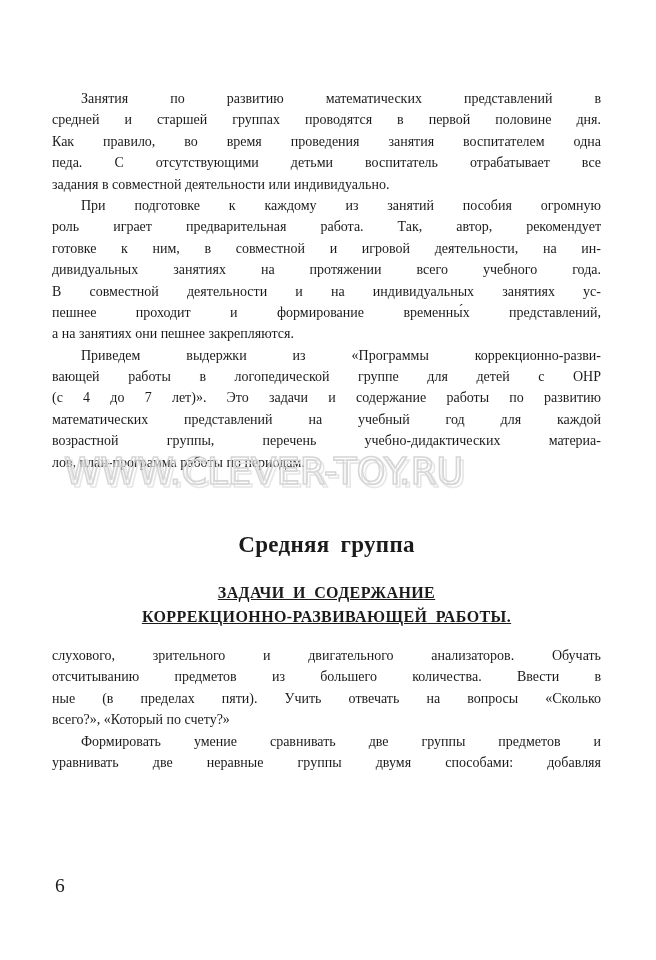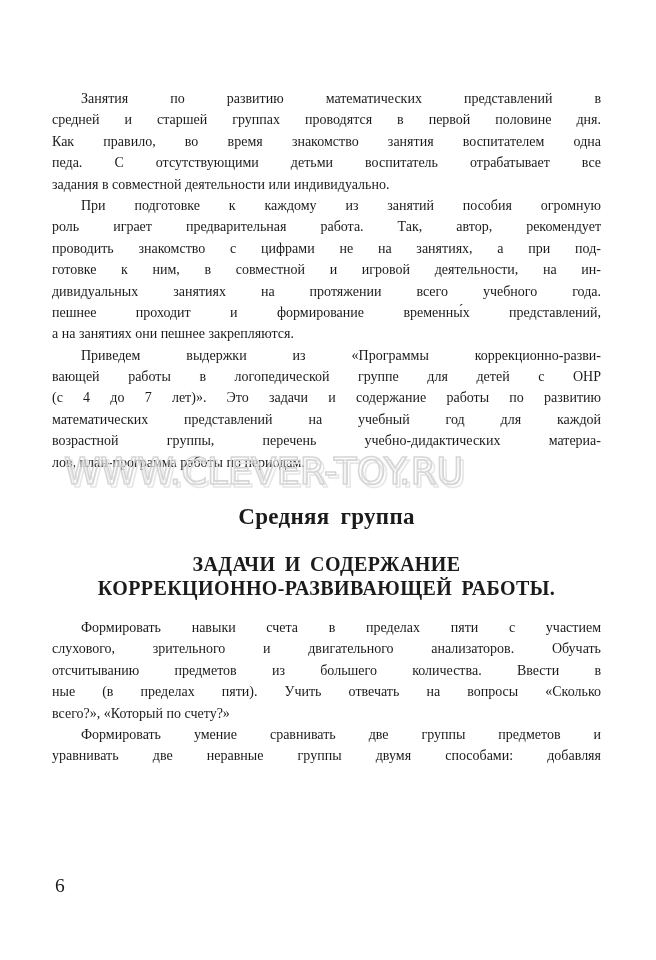--- a/index.html
+++ b/index.html
@@ -24,38 +24,39 @@
     line-height: 21.4px;
     height: 21.4px;
     text-align: justify;
     text-align-last: justify;
     white-space: normal;
     overflow: hidden;
   }
   .line.end { text-align-last: left; }
   .line.indent { text-indent: 29px; }
   .h1 {
-    margin: 30px 0 0 0;
+    margin: 58px 0 0 0;
     font-size: 23px;
     line-height: 27px;
     font-weight: bold;
     text-align: center;
     word-spacing: 5px;
     letter-spacing: 0.3px;
   }
   .h2 {
     margin: 23px 0 0 0;
     font-weight: bold;
     text-align: center;
   }
   .h2 .hline {
-    font-size: 20px;
+    font-size: 16px;
     line-height: 23.5px;
     word-spacing: 4px;
     letter-spacing: 0.4px;
+    text-decoration: underline;
   }
   .p4 { margin-top: 17px; }
   .watermark {
     position: absolute;
     left: 64px;
     top: 450px;
     width: 545px;
     font-family: "DejaVu Sans", sans-serif;
     font-weight: normal;
     font-size: 37px;
@@ -81,31 +82,31 @@
 
 <div class="page">
 
   <div class="watermark">WWW.CLEVER-TOY.RU</div>
 
   <div class="text-block">
 
     <div class="para">
       <div class="line indent">Занятия по развитию математических представлений в</div>
       <div class="line">средней и старшей группах проводятся в первой половине дня.</div>
-      <div class="line">Как правило, во время знакомство занятия воспитателем одна</div>
+      <div class="line">Как правило, во время проведения занятия воспитателем одна</div>
       <div class="line">педа. С отсутствующими детьми воспитатель отрабатывает все</div>
       <div class="line end">задания в совместной деятельности или индивидуально.</div>
     </div>
 
     <div class="para">
       <div class="line indent">При подготовке к каждому из занятий пособия огромную</div>
       <div class="line">роль играет предварительная работа. Так, автор, рекомендует</div>
-      <div class="line">проводить знакомство с цифрами не на занятиях, а при под-</div>
       <div class="line">готовке к ним, в совместной и игровой деятельности, на ин-</div>
       <div class="line">дивидуальных занятиях на протяжении всего учебного года.</div>
+      <div class="line">В совместной деятельности и на индивидуальных занятиях ус-</div>
       <div class="line">пешнее проходит и формирование временны́х представлений,</div>
       <div class="line end">а на занятиях они пешнее закрепляются.</div>
     </div>
 
     <div class="para">
       <div class="line indent">Приведем выдержки из «Программы коррекционно-разви-</div>
       <div class="line">вающей работы в логопедической группе для детей с ОНР</div>
       <div class="line">(с 4 до 7 лет)». Это задачи и содержание работы по развитию</div>
       <div class="line">математических представлений на учебный год для каждой</div>
       <div class="line">возрастной группы, перечень учебно-дидактических материа-</div>
@@ -113,21 +114,20 @@
     </div>
 
     <div class="h1">Средняя группа</div>
 
     <div class="h2">
       <div class="hline">ЗАДАЧИ И СОДЕРЖАНИЕ</div>
       <div class="hline">КОРРЕКЦИОННО-РАЗВИВАЮЩЕЙ РАБОТЫ.</div>
     </div>
 
     <div class="para p4">
-      <div class="line indent">Формировать навыки счета в пределах пяти с участием</div>
       <div class="line">слухового, зрительного и двигательного анализаторов. Обучать</div>
       <div class="line">отсчитыванию предметов из большего количества. Ввести в</div>
       <div class="line">ные (в пределах пяти). Учить отвечать на вопросы «Сколько</div>
       <div class="line end">всего?», «Который по счету?»</div>
     </div>
 
     <div class="para">
       <div class="line indent">Формировать умение сравнивать две группы предметов и</div>
       <div class="line">уравнивать две неравные группы двумя способами: добавляя</div>
     </div>

